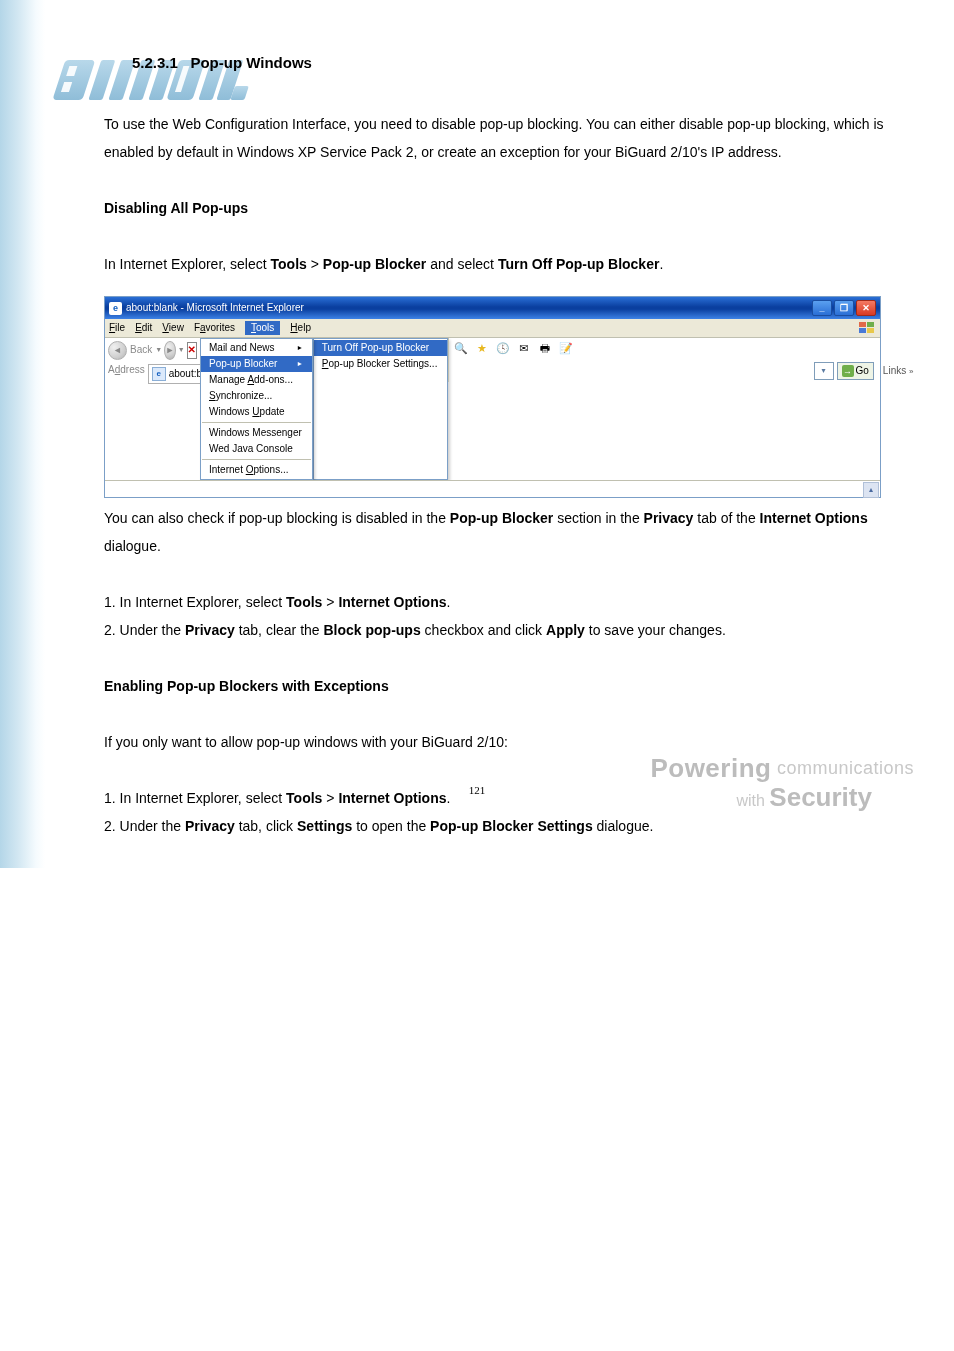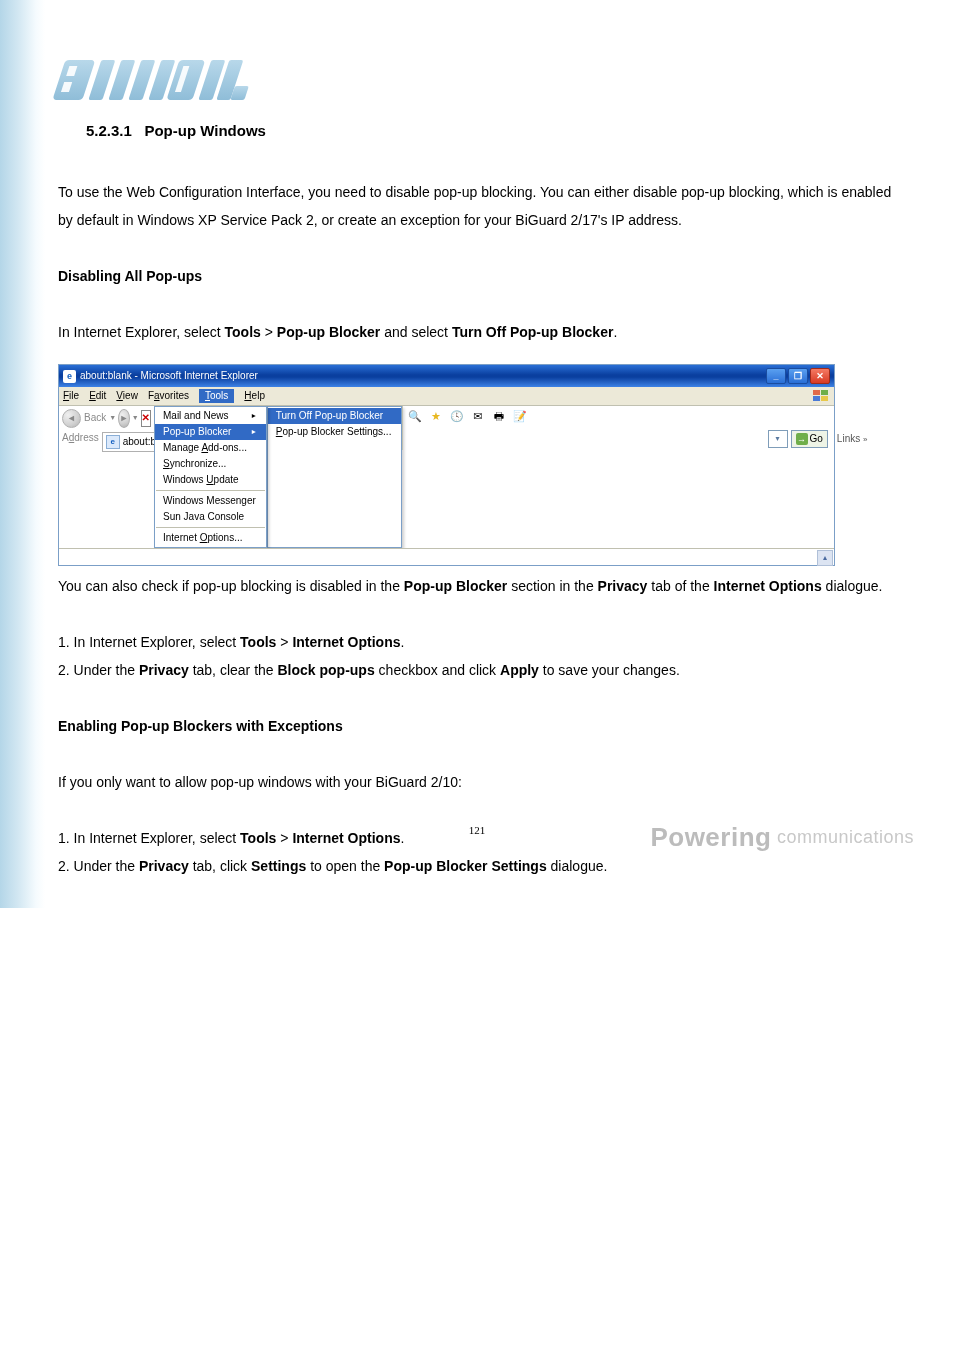--- a/index.html
+++ b/index.html
@@ -21,23 +21,23 @@
   }
   .logo-area {
     position: absolute;
     top: 58px;
     left: 38px;
     z-index: 2;
   }
   .logo-area svg { display:block; }
   .content {
     position: relative;
-    margin-left: 58px;
+    margin-left: 104px;
     margin-right: 60px;
-    padding-top: 116px;
+    padding-top: 48px;
     z-index: 3;
     font-size: 14px;
     color: #000;
     line-height: 2.0;
   }
   .section-heading {
     font-size: 15px;
     font-weight: bold;
     margin-bottom: 32px;
     margin-left: 28px;
@@ -214,21 +214,21 @@
     </g>
   </svg>
 </div>
 
 <div class="content">
   <div class="section-heading">
     <span>5.2.3.1</span>&nbsp;&nbsp;
     <span>Pop-up Windows</span>
   </div>
 
-  <div class="para">To use the Web Configuration Interface, you need to disable pop-up blocking. You can either disable pop-up blocking, which is enabled by default in Windows XP Service Pack 2, or create an exception for your BiGuard 2/17's IP address.</div>
+  <div class="para">To use the Web Configuration Interface, you need to disable pop-up blocking. You can either disable pop-up blocking, which is enabled by default in Windows XP Service Pack 2, or create an exception for your BiGuard 2/10's IP address.</div>
 
   <div class="sub-heading">Disabling All Pop-ups</div>
 
   <div class="para">
     <span>In Internet Explorer, select </span><b>Tools</b><span> &gt; </span><b>Pop-up Blocker</b><span> and select </span><b>Turn Off Pop-up Blocker</b><span>.</span>
   </div>
 
   <div class="ie-window">
     <div class="titlebar">
       <div class="e-icon">e</div>
@@ -295,21 +295,21 @@
             <span><u>S</u>ynchronize...</span>
           </div>
         <div class="dd-item">
             <span>Windows <u>U</u>pdate</span>
           </div>
         <div class="dd-sep"></div>
         <div class="dd-item">
             <span>Windows Messenger</span>
           </div>
         <div class="dd-item">
-            <span>Sun Java Console</span>
+            <span>Wed Java Console</span>
           </div>
         <div class="dd-sep"></div>
         <div class="dd-item">
             <span>Internet <u>O</u>ptions...</span>
           </div>
       </div>
 
       <div class="submenu-panel">
         <div class="dd-item highlighted">
             <span>Turn Off Pop-up Blocker</span>
@@ -372,13 +372,16 @@
 </div>
 
 <div class="footer">
   <span class="page-num">121</span>
 </div>
 
 <div class="brand-footer">
   <div class="brand-line1">
     <span>Powering</span><span class="light"> communications</span>
   </div>
+  <div class="brand-line2">
+    <span class="light">with </span><span class="sec">Security</span>
+  </div>
 </div>
 
 </body></html>

